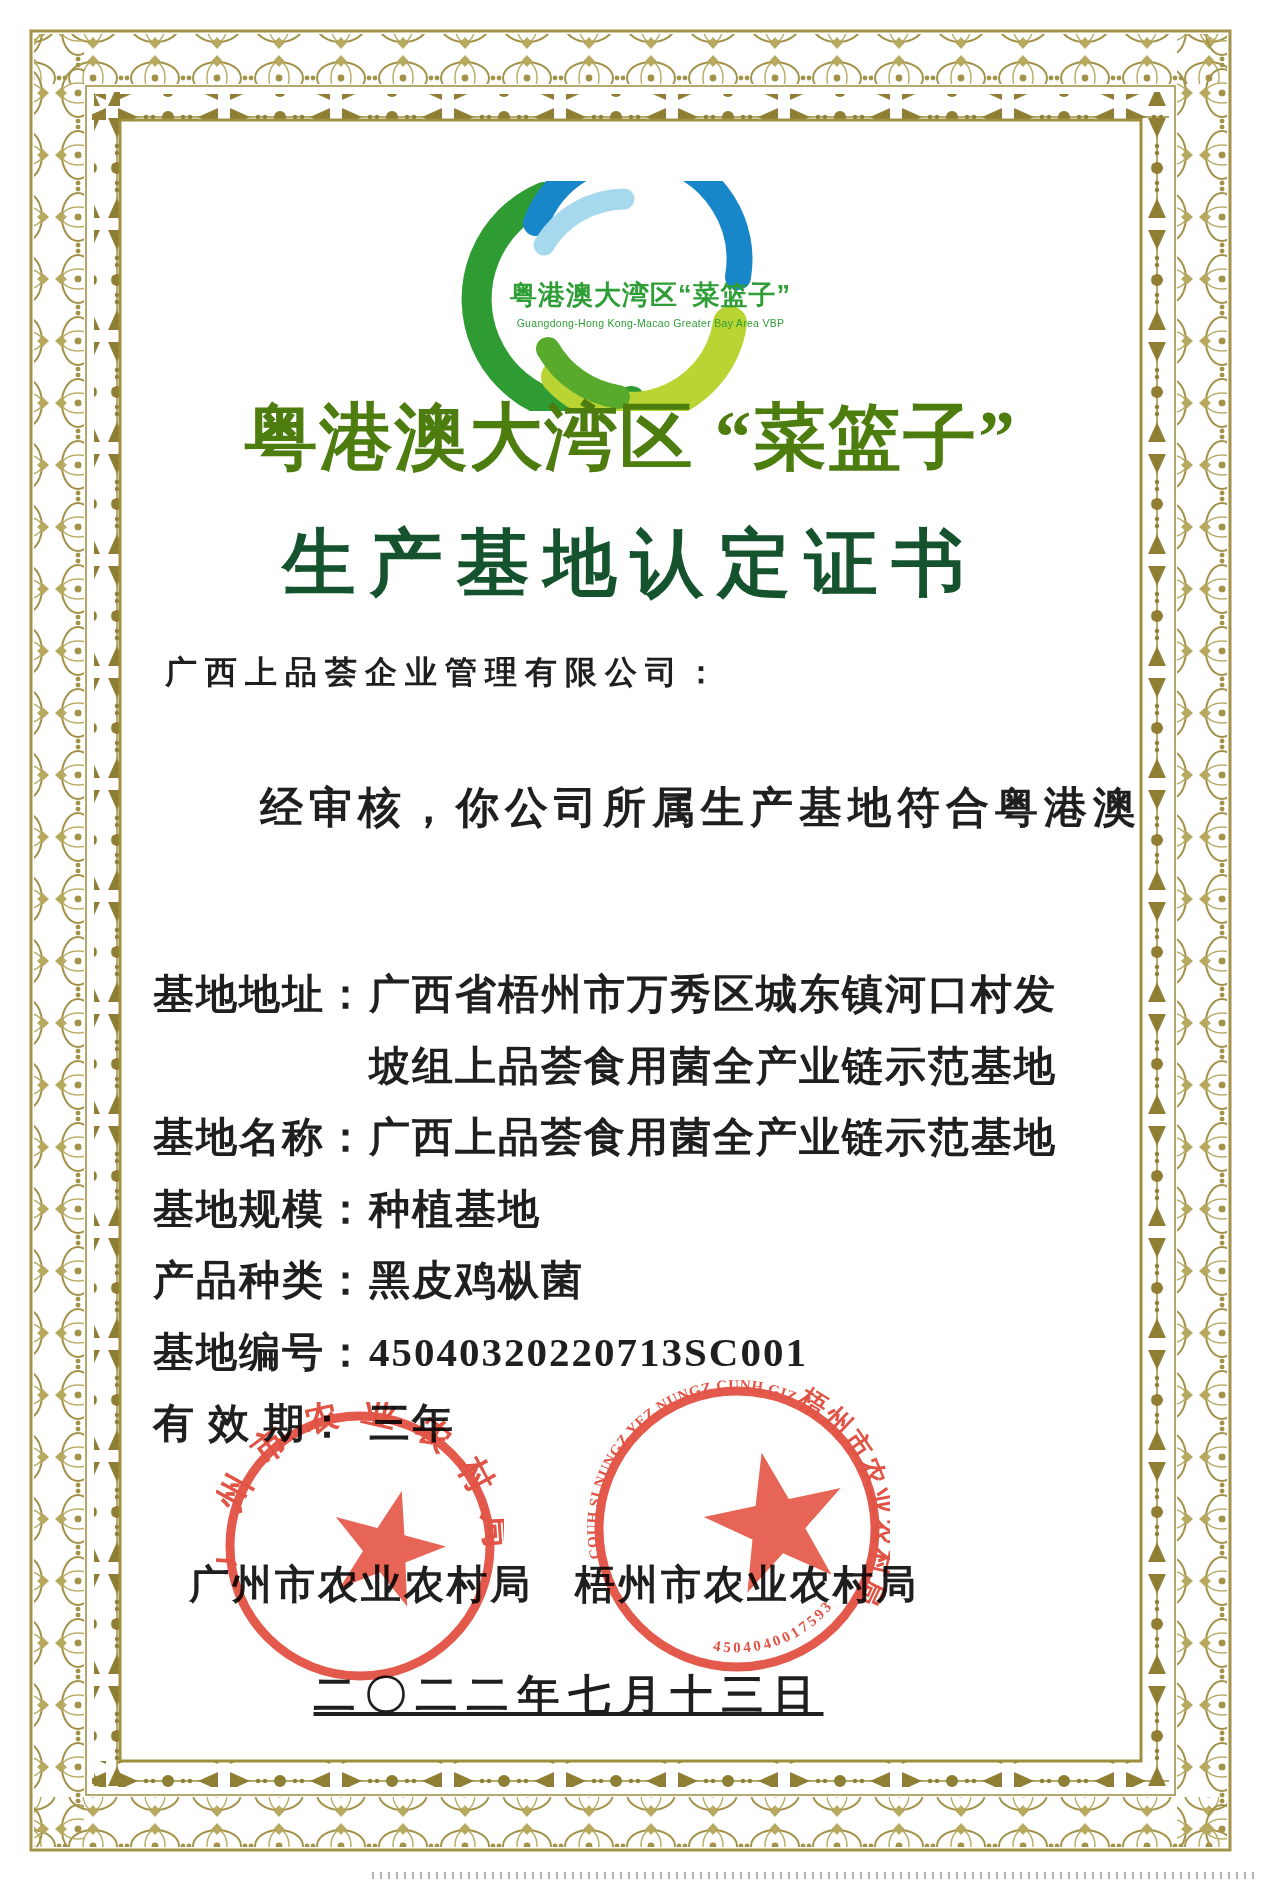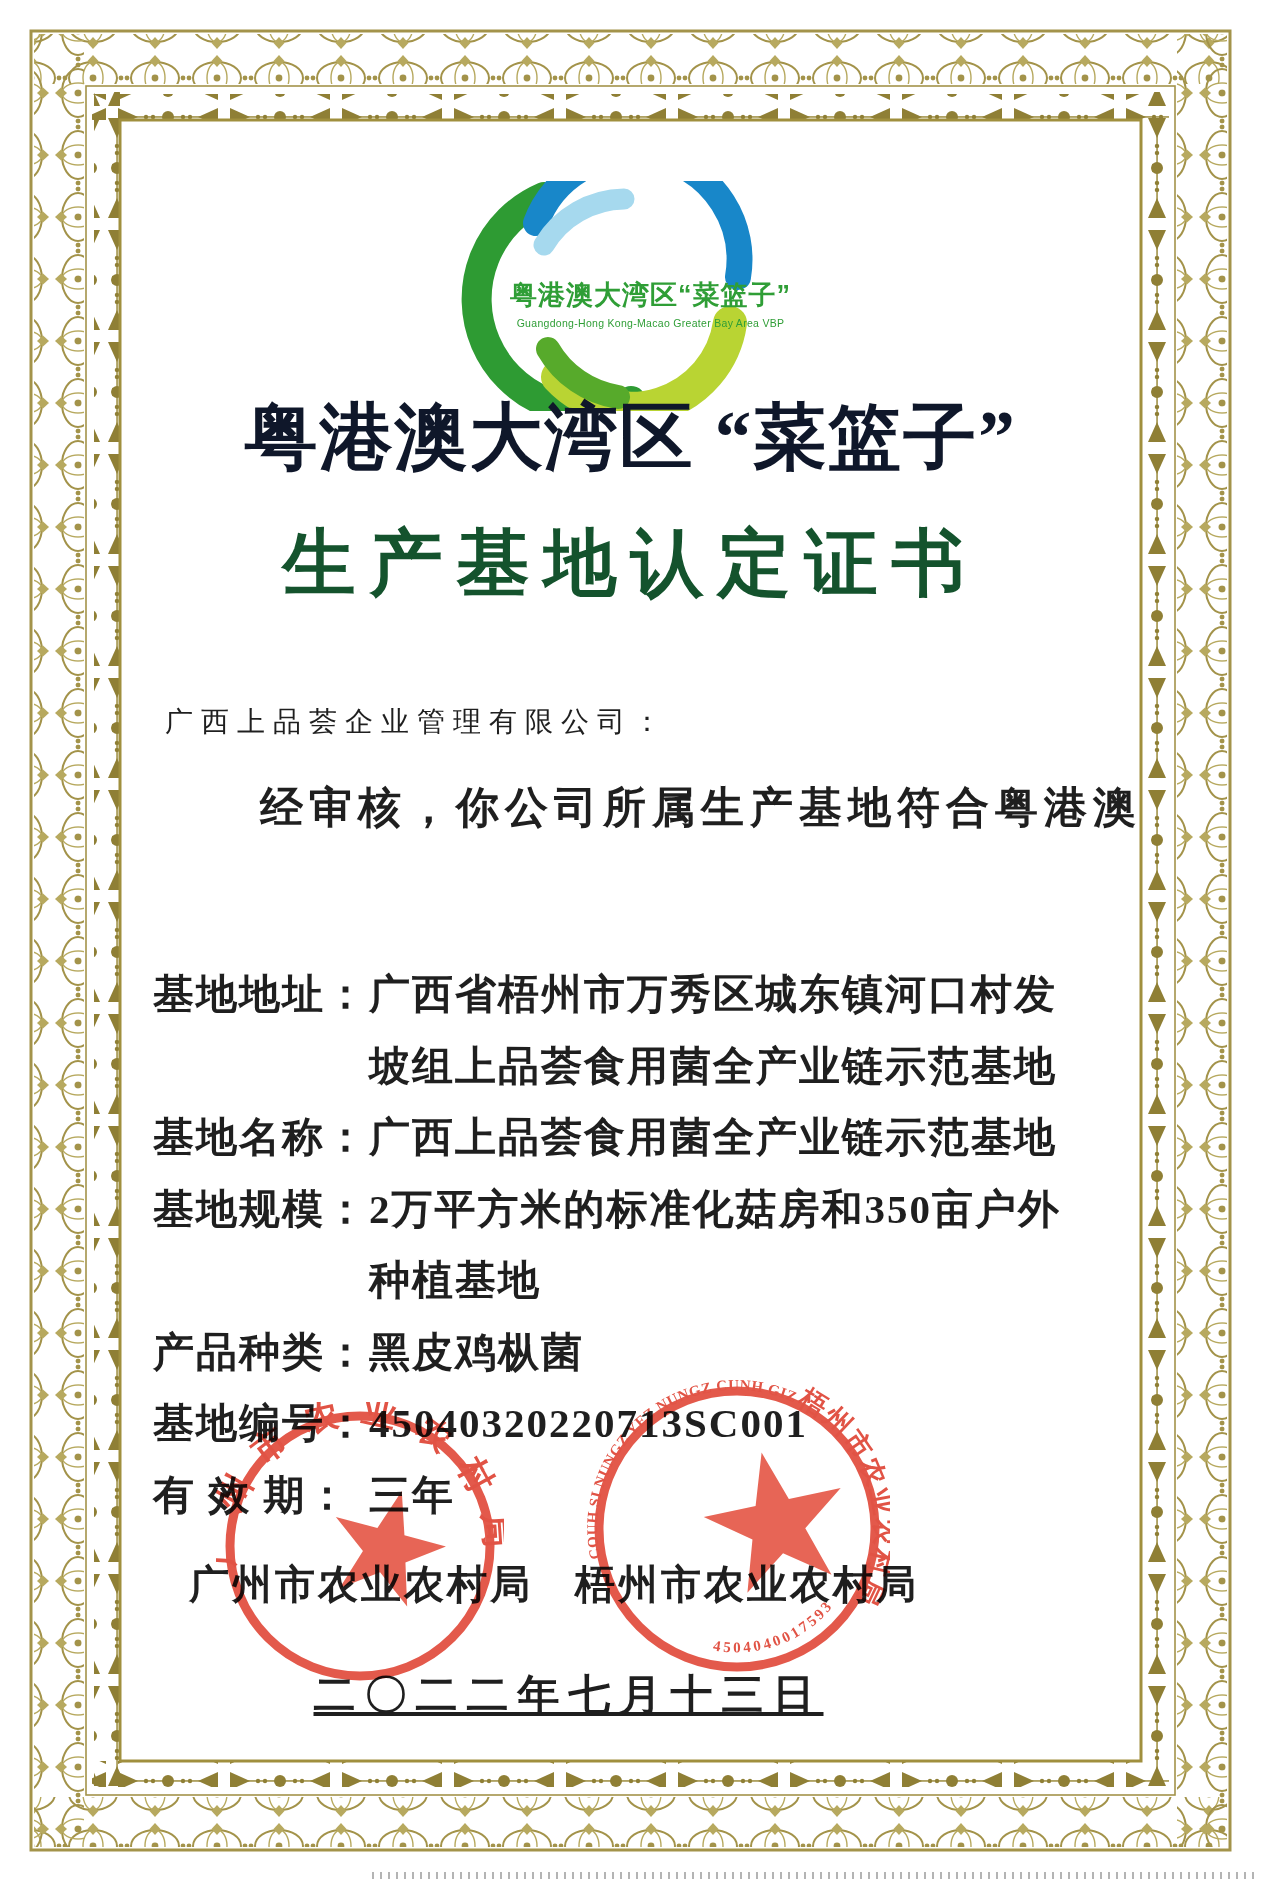--- a/index.html
+++ b/index.html
@@ -12,26 +12,26 @@
 
   
   .logo{position:absolute;top:14px;left:50%;transform:translateX(-50%);width:410px;height:230px;}
   .logo svg{position:absolute;left:0;top:0;}
   .logo-text{position:absolute;left:22px;right:-18px;top:96px;text-align:center;color:#2f9e36;}
   .logo-title{font-family:"Liberation Sans","DejaVu Sans",sans-serif;font-weight:bold;font-size:27px;letter-spacing:1px;}
   .logo-sub{font-family:"Liberation Sans","DejaVu Sans",sans-serif;font-size:10.5px;margin-top:4px;letter-spacing:0.3px;}
 
   
   .title-line1{position:absolute;top:222px;left:0;width:100%;text-align:center;
-    font-size:73px;font-weight:bold;color:#0f172a;letter-spacing:2px;white-space:nowrap;}
+    font-size:73px;font-weight:bold;color:#4d7c0f;letter-spacing:2px;white-space:nowrap;}
   .title-line2{position:absolute;top:348px;left:0;width:100%;text-align:center;
     font-size:73px;font-weight:bold;color:#14532d;letter-spacing:14px;white-space:nowrap;}
 
   
-  .addressee{position:absolute;top:536px;left:42px;font-size:28px;font-weight:normal;letter-spacing:8px;white-space:nowrap;}
+  .addressee{position:absolute;top:484px;left:42px;font-size:32px;font-weight:bold;letter-spacing:8px;white-space:nowrap;}
   .body-line1{position:absolute;top:612px;left:45px;right:20px;font-size:43px;font-weight:bold;letter-spacing:6px;text-indent:92px;white-space:nowrap;}
   .body-line2{position:absolute;top:684px;left:30px;right:20px;font-size:43px;font-weight:bold;letter-spacing:5px;white-space:nowrap;}
 
   .fields{position:absolute;top:792px;left:30px;right:12px;}
   .frow{display:flex;align-items:flex-start;}
   .flabel{flex:none;width:216px;font-size:41px;font-weight:bold;line-height:71.5px;letter-spacing:2px;white-space:nowrap;}
   .fval{flex:1;font-size:41px;font-weight:bold;line-height:71.5px;letter-spacing:2px;}
   .fval div{white-space:nowrap;}
 
   .issuers{position:absolute;top:1390px;left:66px;display:flex;gap:42px;
@@ -139,21 +139,20 @@
       </div>
       <div class="frow">
         <div class="flabel">基地名称：</div>
         <div class="fval">
             <div>广西上品荟食用菌全产业链示范基地</div>
           </div>
       </div>
       <div class="frow">
         <div class="flabel">基地规模：</div>
         <div class="fval">
-          <div>2万平方米的标准化菇房和350亩户外</div>
           <div>种植基地</div>
         </div>
       </div>
       <div class="frow">
         <div class="flabel">产品种类：</div>
         <div class="fval">
             <div>黑皮鸡枞菌</div>
           </div>
       </div>
       <div class="frow">

